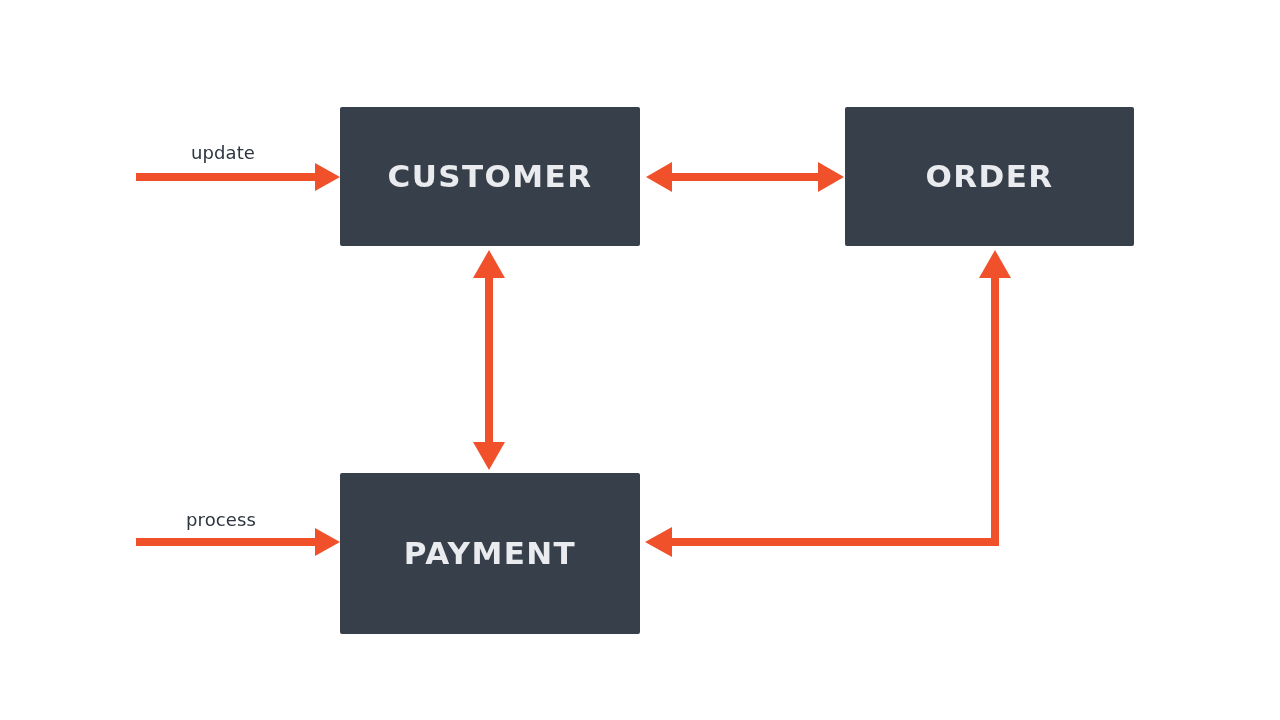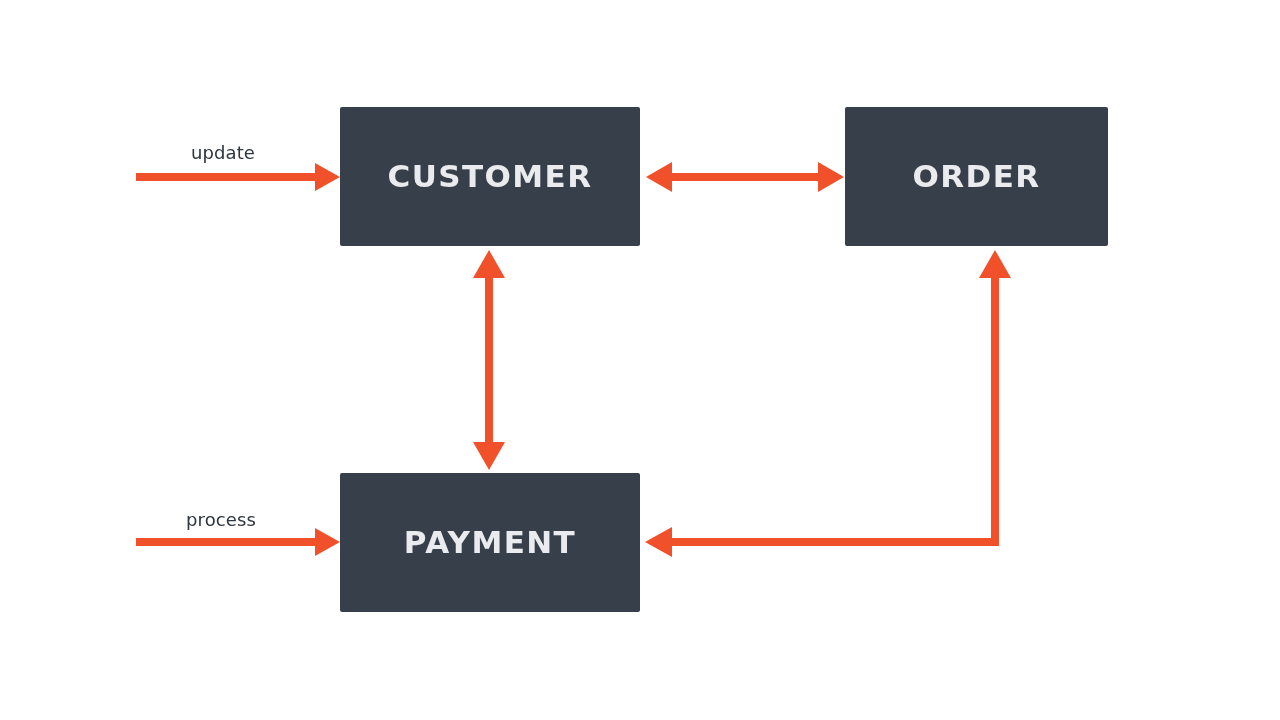--- a/index.html
+++ b/index.html
@@ -50,22 +50,22 @@
     position: absolute;
     color: #2E3640;
     font-family: "DejaVu Sans", "Liberation Sans", sans-serif;
     font-weight: normal;
     font-size: 18px;
     line-height: 1;
     white-space: nowrap;
     letter-spacing: 0.1px;
   }
   #node-customer { left: 340px; top: 107px; width: 300px; height: 139px; }
-  #node-order    { left: 845px; top: 107px; width: 263px; height: 139px; }
-  #node-payment  { left: 340px; top: 473px; width: 300px; height: 139px; }
+  #node-order    { left: 845px; top: 107px; width: 289px; height: 139px; }
+  #node-payment  { left: 340px; top: 473px; width: 300px; height: 161px; }
 
   #label-update  { left: 191px; top: 144px; }
   #label-process { left: 186px; top: 511px; }
 </style>
 </head>
 <body>
 
 <div id="diagram-root">
 
   <svg id="connector-layer" viewBox="0 0 1280 720" width="1280" height="720" xmlns="http://www.w3.org/2000/svg">

